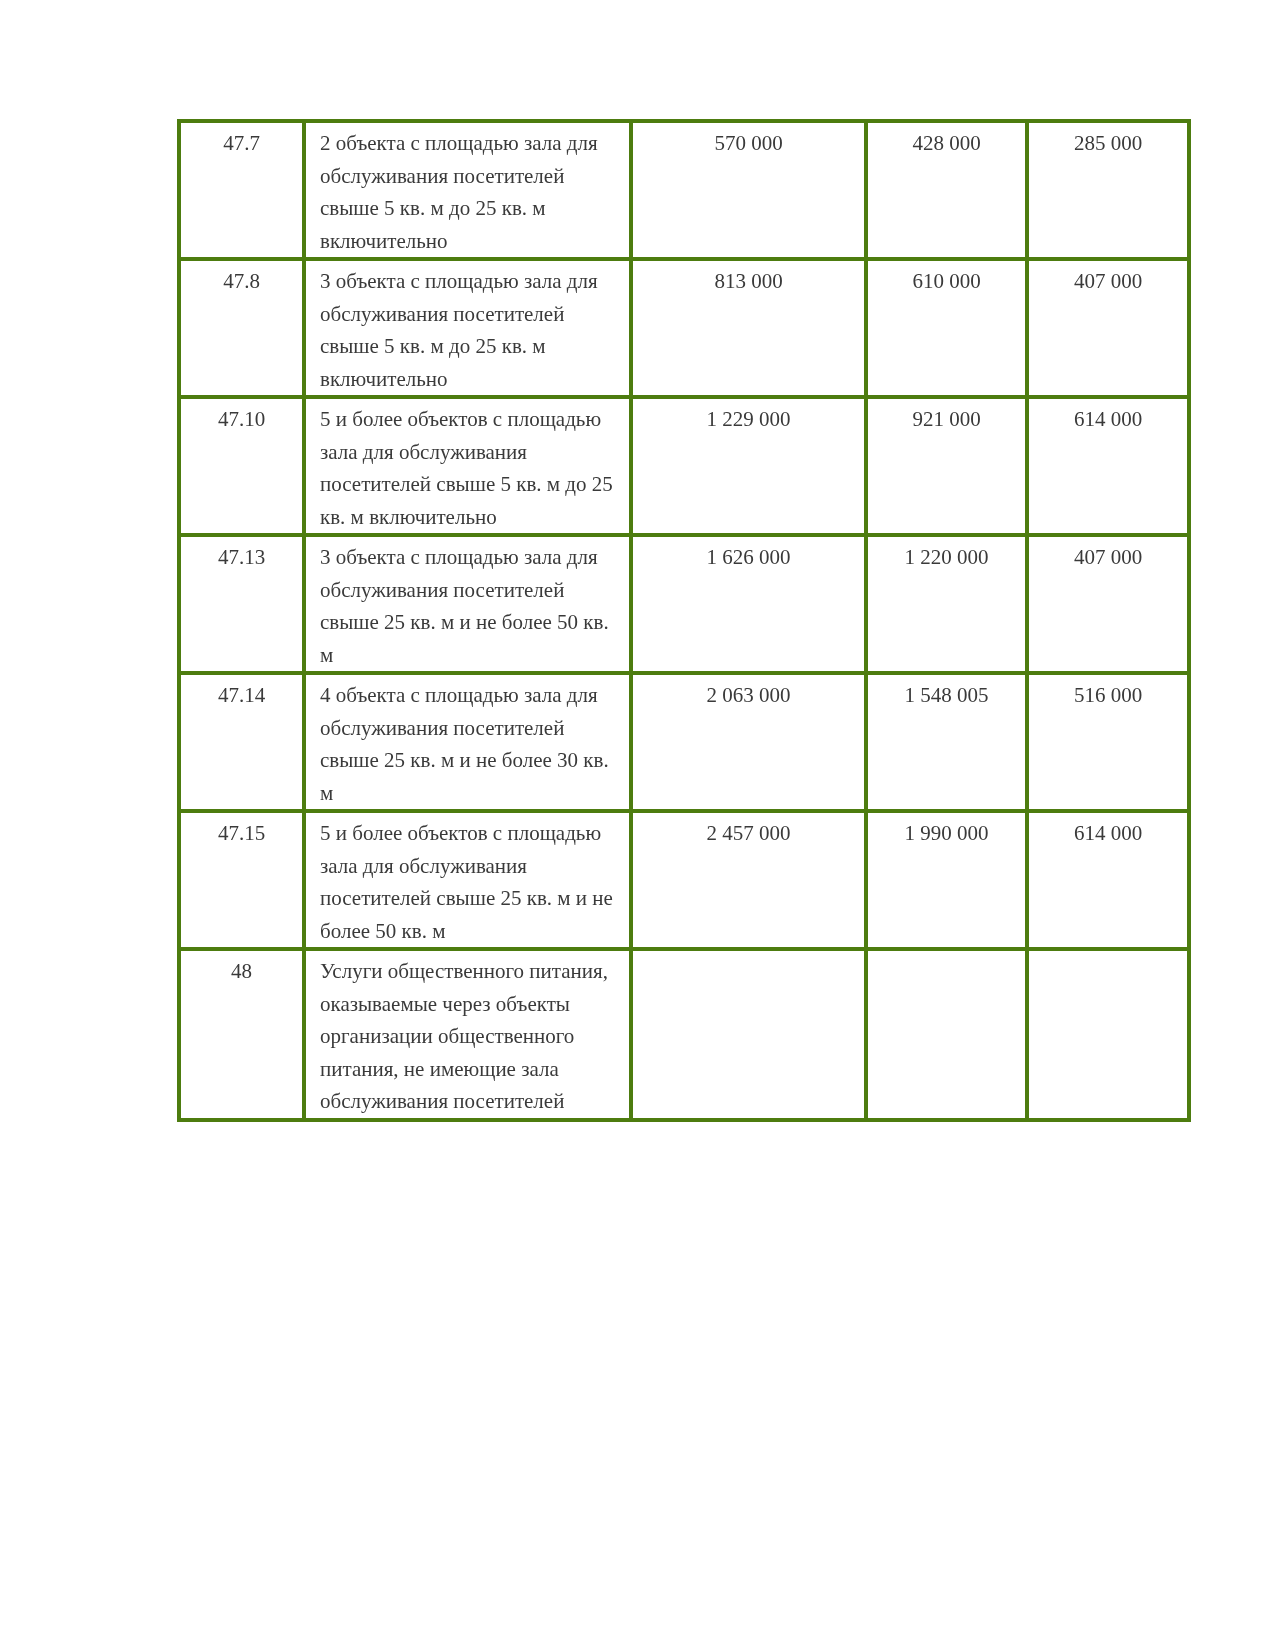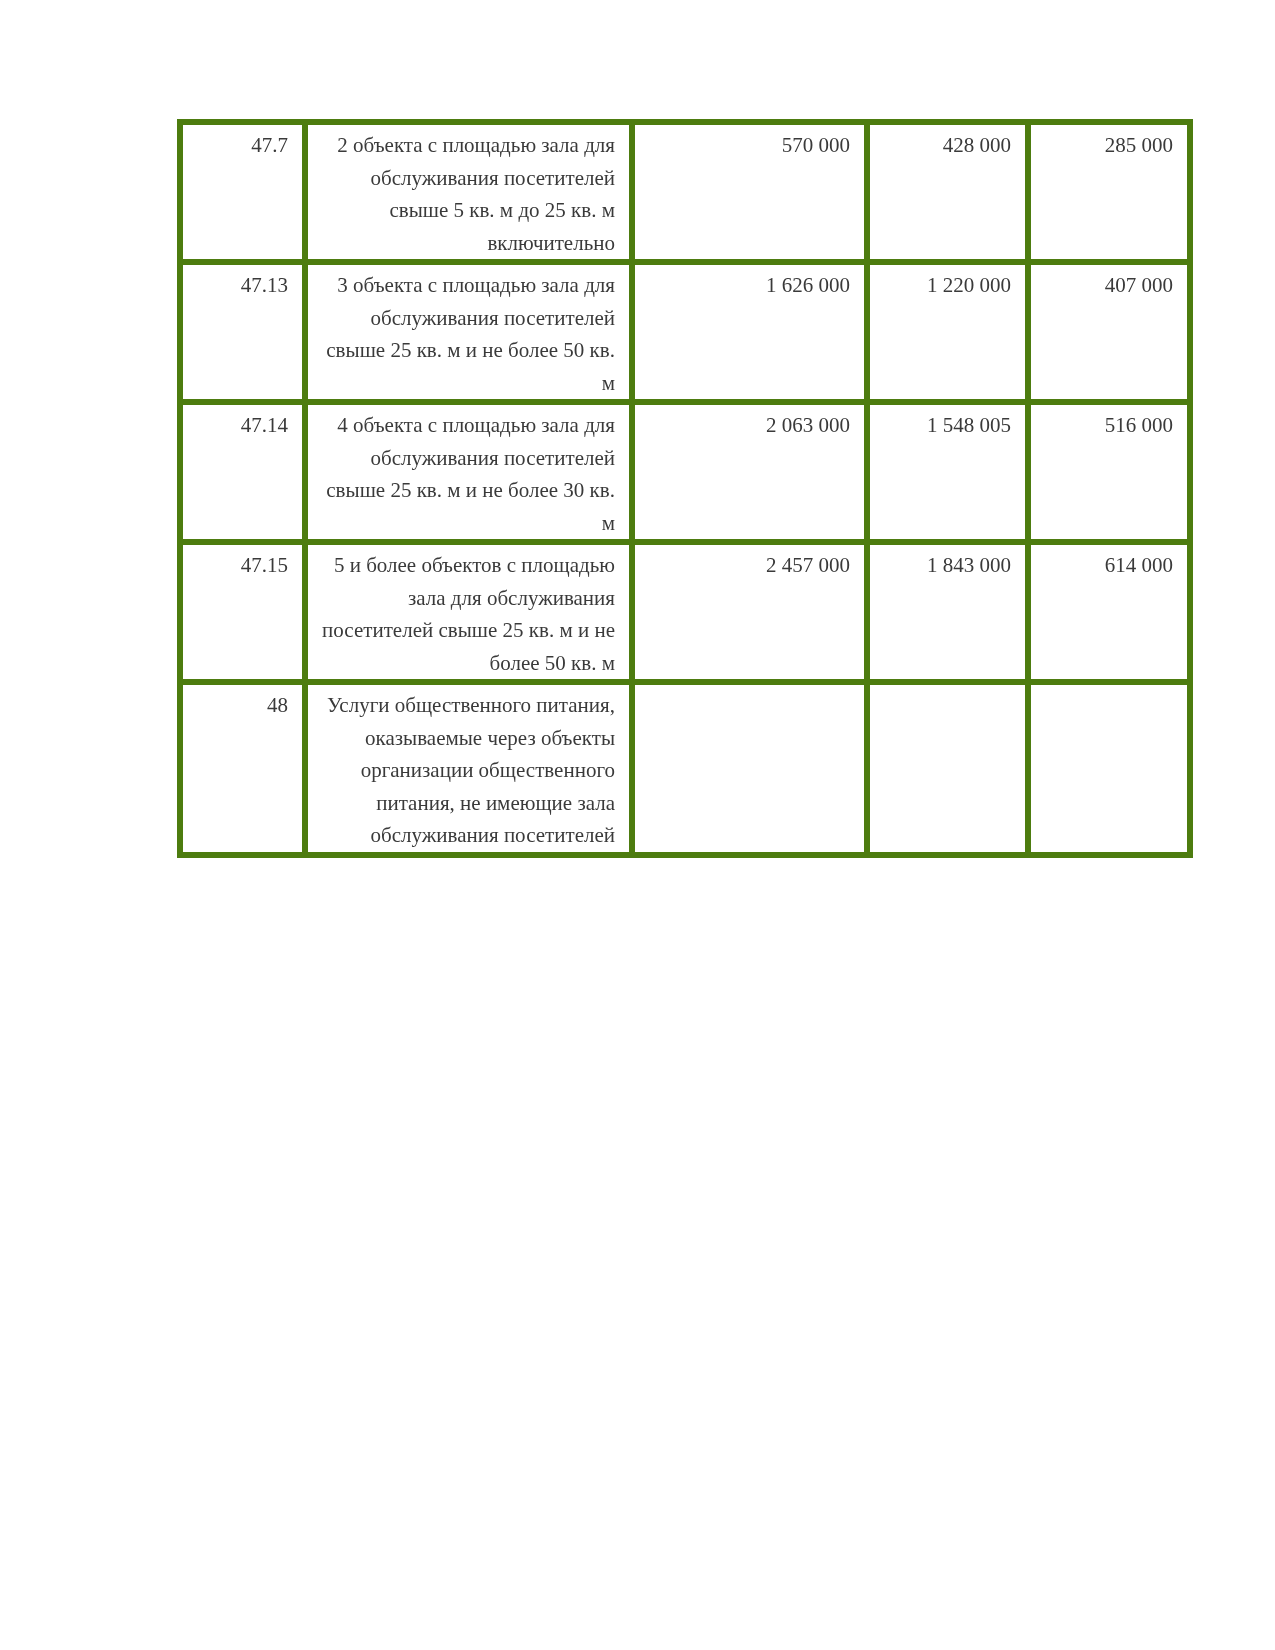--- a/index.html
+++ b/index.html
@@ -6,26 +6,25 @@
   body { width: 1275px; height: 1650px; position: relative; overflow: hidden; }
   .page { position: absolute; left: 0; top: 0; width: 1275px; height: 1650px; background: #fff; }
   table.tariffs {
     position: absolute; left: 177px; top: 119px;
     border-collapse: collapse;
     font-family: "Liberation Serif", "DejaVu Serif", serif;
     font-size: 21px; color: #3a3a3a;
     table-layout: fixed;
   }
   table.tariffs td {
-    border: 6px solid #4d7c0f;
+    border: 4px solid #4d7c0f;
     vertical-align: top;
     padding: 4px 14px 0 14px;
     line-height: 32.5px;
     box-sizing: border-box;
-    text-align: right;
   }
   col.c1 { width: 125px; } col.c2 { width: 327px; } col.c3 { width: 235px; }
   col.c4 { width: 161px; } col.c5 { width: 162px; }
   td.num, td.val { text-align: center; }
   tr.row { height: 132.5px; }
   tr.row-last { height: 149px; }
 </style>
 </head>
 <body>
 
@@ -40,38 +39,52 @@
       </colgroup>
     <tbody>
       <tr class="row">
         <td class="num">47.7</td>
         <td>2 объекта с площадью зала для обслуживания посетителей свыше 5 кв. м до 25 кв. м включительно</td>
         <td class="val">570 000</td>
         <td class="val">428 000</td>
         <td class="val">285 000</td>
       </tr>
       <tr class="row">
+        <td class="num">47.8</td>
+        <td>3 объекта с площадью зала для обслуживания посетителей свыше 5 кв. м до 25 кв. м включительно</td>
+        <td class="val">813 000</td>
+        <td class="val">610 000</td>
+        <td class="val">407 000</td>
+      </tr>
+      <tr class="row">
+        <td class="num">47.10</td>
+        <td>5 и более объектов с площадью зала для обслуживания посетителей свыше 5 кв. м до 25 кв. м включительно</td>
+        <td class="val">1 229 000</td>
+        <td class="val">921 000</td>
+        <td class="val">614 000</td>
+      </tr>
+      <tr class="row">
         <td class="num">47.13</td>
         <td>3 объекта с площадью зала для обслуживания посетителей свыше 25 кв. м и не более 50 кв. м</td>
         <td class="val">1 626 000</td>
         <td class="val">1 220 000</td>
         <td class="val">407 000</td>
       </tr>
       <tr class="row">
         <td class="num">47.14</td>
         <td>4 объекта с площадью зала для обслуживания посетителей свыше 25 кв. м и не более 30 кв. м</td>
         <td class="val">2 063 000</td>
         <td class="val">1 548 005</td>
         <td class="val">516 000</td>
       </tr>
       <tr class="row">
         <td class="num">47.15</td>
         <td>5 и более объектов с площадью зала для обслуживания посетителей свыше 25 кв. м и не более 50 кв. м</td>
         <td class="val">2 457 000</td>
-        <td class="val">1 843 000</td>
+        <td class="val">1 990 000</td>
         <td class="val">614 000</td>
       </tr>
       <tr class="row-last">
         <td class="num">48</td>
         <td>Услуги общественного питания, оказываемые через объекты организации общественного питания, не имеющие зала обслуживания посетителей</td>
         <td class="val"></td>
         <td class="val"></td>
         <td class="val"></td>
       </tr>
     </tbody>

